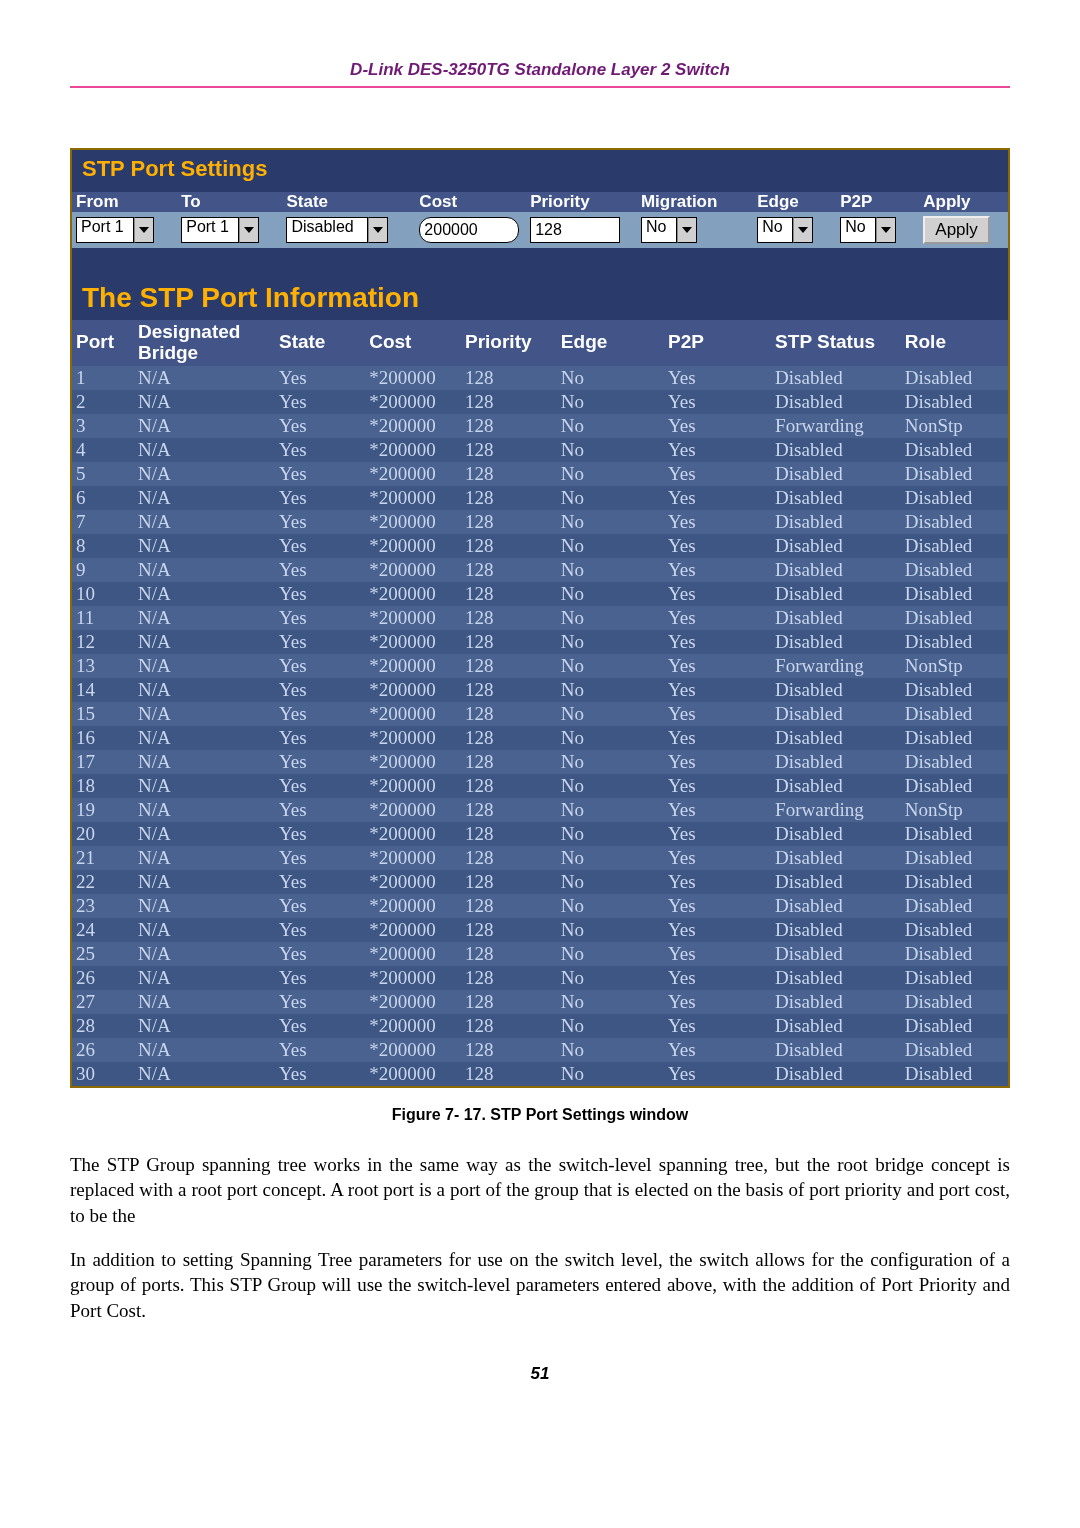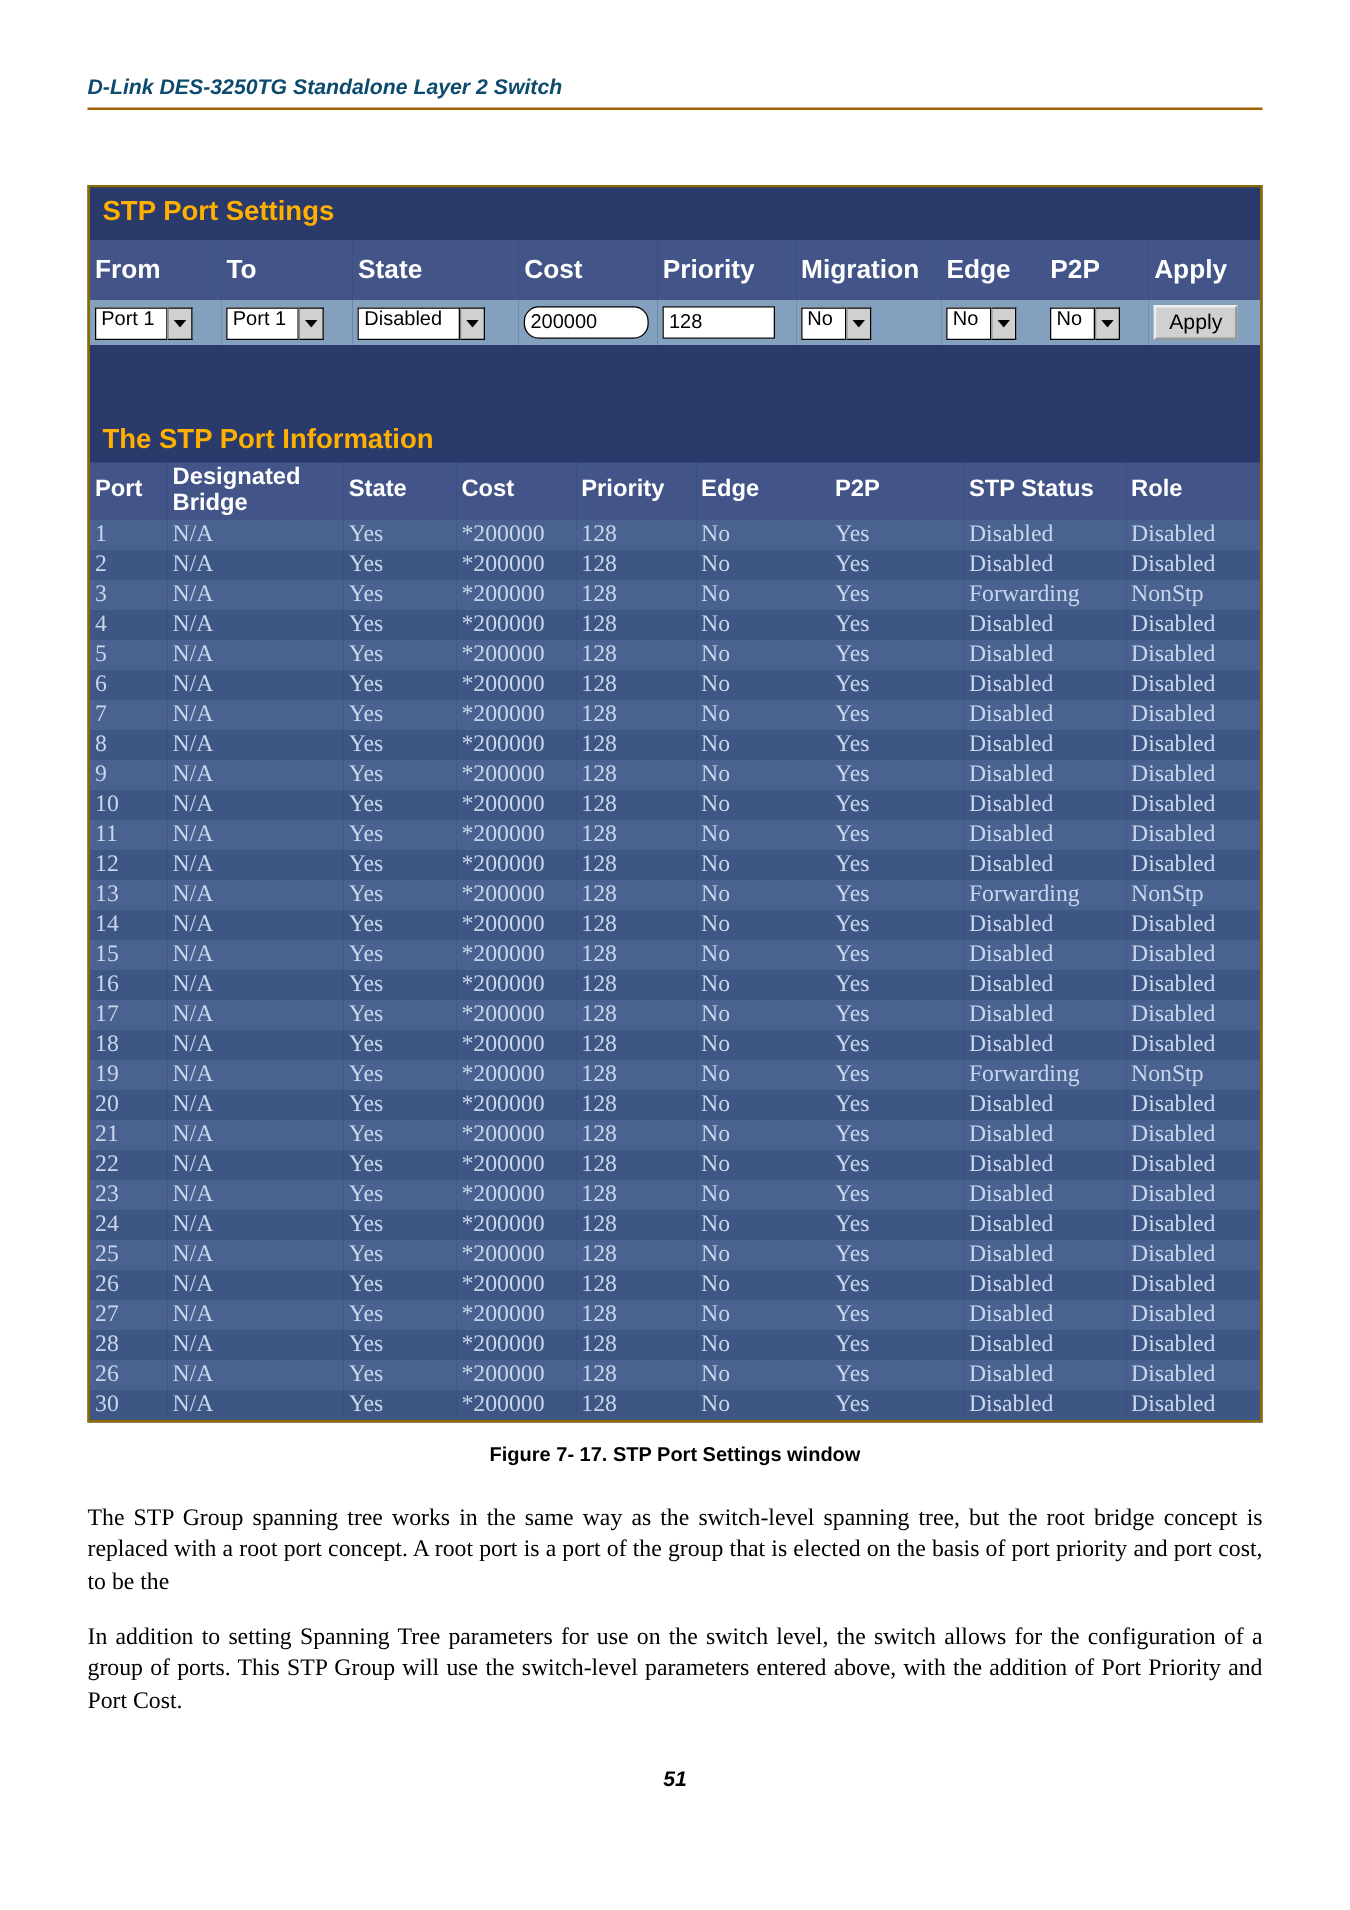--- a/index.html
+++ b/index.html
@@ -1,30 +1,30 @@
 <!DOCTYPE html>
 <html><head>
 <meta charset="utf-8">
 <style>
   html,body{margin:0;padding:0;background:#fff;font-family:"Times New Roman",serif;color:#000;}
   .page{width:1080px;margin:0 auto;box-sizing:border-box;padding:60px 70px 40px 70px;}
-  .doc-title{color:#0c4a6e;font-style:italic;font-weight:bold;font-family:Arial,sans-serif;font-size:17px;border-bottom:2px solid #a16207;padding-bottom:6px;margin-bottom:60px;}
+  .doc-title{color:#701a75;font-style:italic;font-weight:bold;font-family:Arial,sans-serif;font-size:17px;text-align:center;border-bottom:2px solid #ec4899;padding-bottom:6px;margin-bottom:60px;}
   .panel{display:inline-block;border:2px solid #8c6a00;background:#2a3a6a;width:100%;box-sizing:border-box;font-family:Tahoma,Arial,sans-serif;}
   .title-bar{background:#2a3a6a;color:#ffb000;font-weight:bold;font-size:22px;padding:6px 10px 10px 10px;}
   .hdr-table{border-collapse:collapse;width:100%;table-layout:fixed;}
-  .hdr-table th{background:#425488;color:#fff;font-weight:bold;text-align:left;font-size:21px;padding:12px 4px;}
+  .hdr-table th{background:#425488;color:#fff;font-weight:bold;text-align:left;font-size:17px;padding:0 4px;}
   .hdr-table td{background:#83a0be;padding:4px 4px;font-size:17px;}
   .sel-wrap{display:inline-flex;align-items:stretch;}
   .sel-field{background:#fff;border:1px solid #000;box-sizing:border-box;height:26px;font-size:16px;font-family:Arial,sans-serif;padding:0 4px;display:inline-block;vertical-align:middle;}
   .sel-btn{width:20px;height:26px;background:#d0d0d0;border:1px solid #000;border-left:1px solid #888;box-sizing:border-box;display:inline-flex;align-items:center;justify-content:center;}
   .sel-btn svg{width:10px;height:6px;display:block;}
   .txt-input{background:#fff;border:1px solid #000;box-sizing:border-box;height:26px;font-size:16px;font-family:Arial,sans-serif;padding:2px 4px;width:80px;}
   .apply-btn{background:#d0d0d0;border:2px outset #eee;font-family:Arial,sans-serif;font-size:17px;padding:2px 10px;height:28px;box-sizing:border-box;}
   .spacer-row{background:#2a3a6a;height:28px;}
-  .sub-title{background:#2a3a6a;color:#ffb000;font-weight:bold;font-size:22px;padding:6px 10px;margin-top:28px;}
+  .sub-title{background:#2a3a6a;color:#ffb000;font-weight:bold;font-size:28px;padding:6px 10px;}
   .info-table{border-collapse:collapse;width:100%;table-layout:fixed;}
   .info-table col.c-port{width:55px;}
   .info-table col.c-db{width:125px;}
   .info-table col.c-state{width:80px;}
   .info-table col.c-cost{width:85px;}
   .info-table col.c-pri{width:85px;}
   .info-table col.c-edge{width:95px;}
   .info-table col.c-p2p{width:95px;}
   .info-table col.c-stp{width:115px;}
   .info-table col.c-role{width:95px;}

